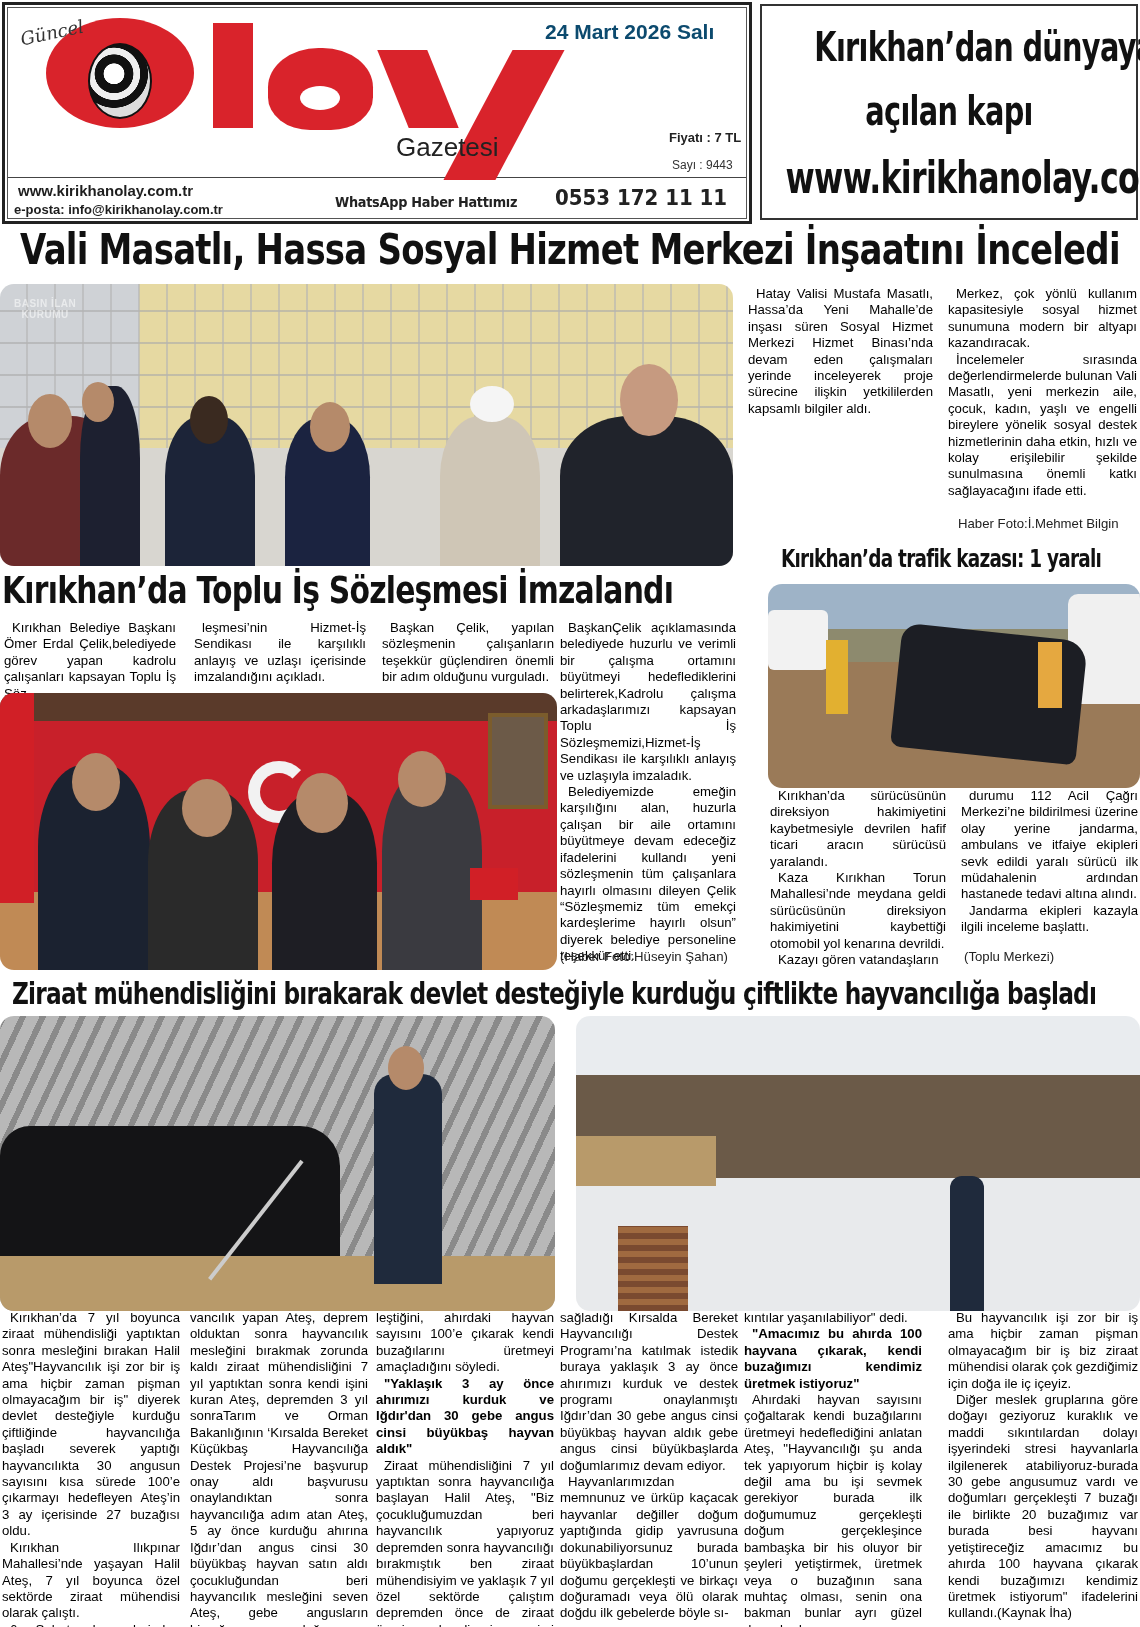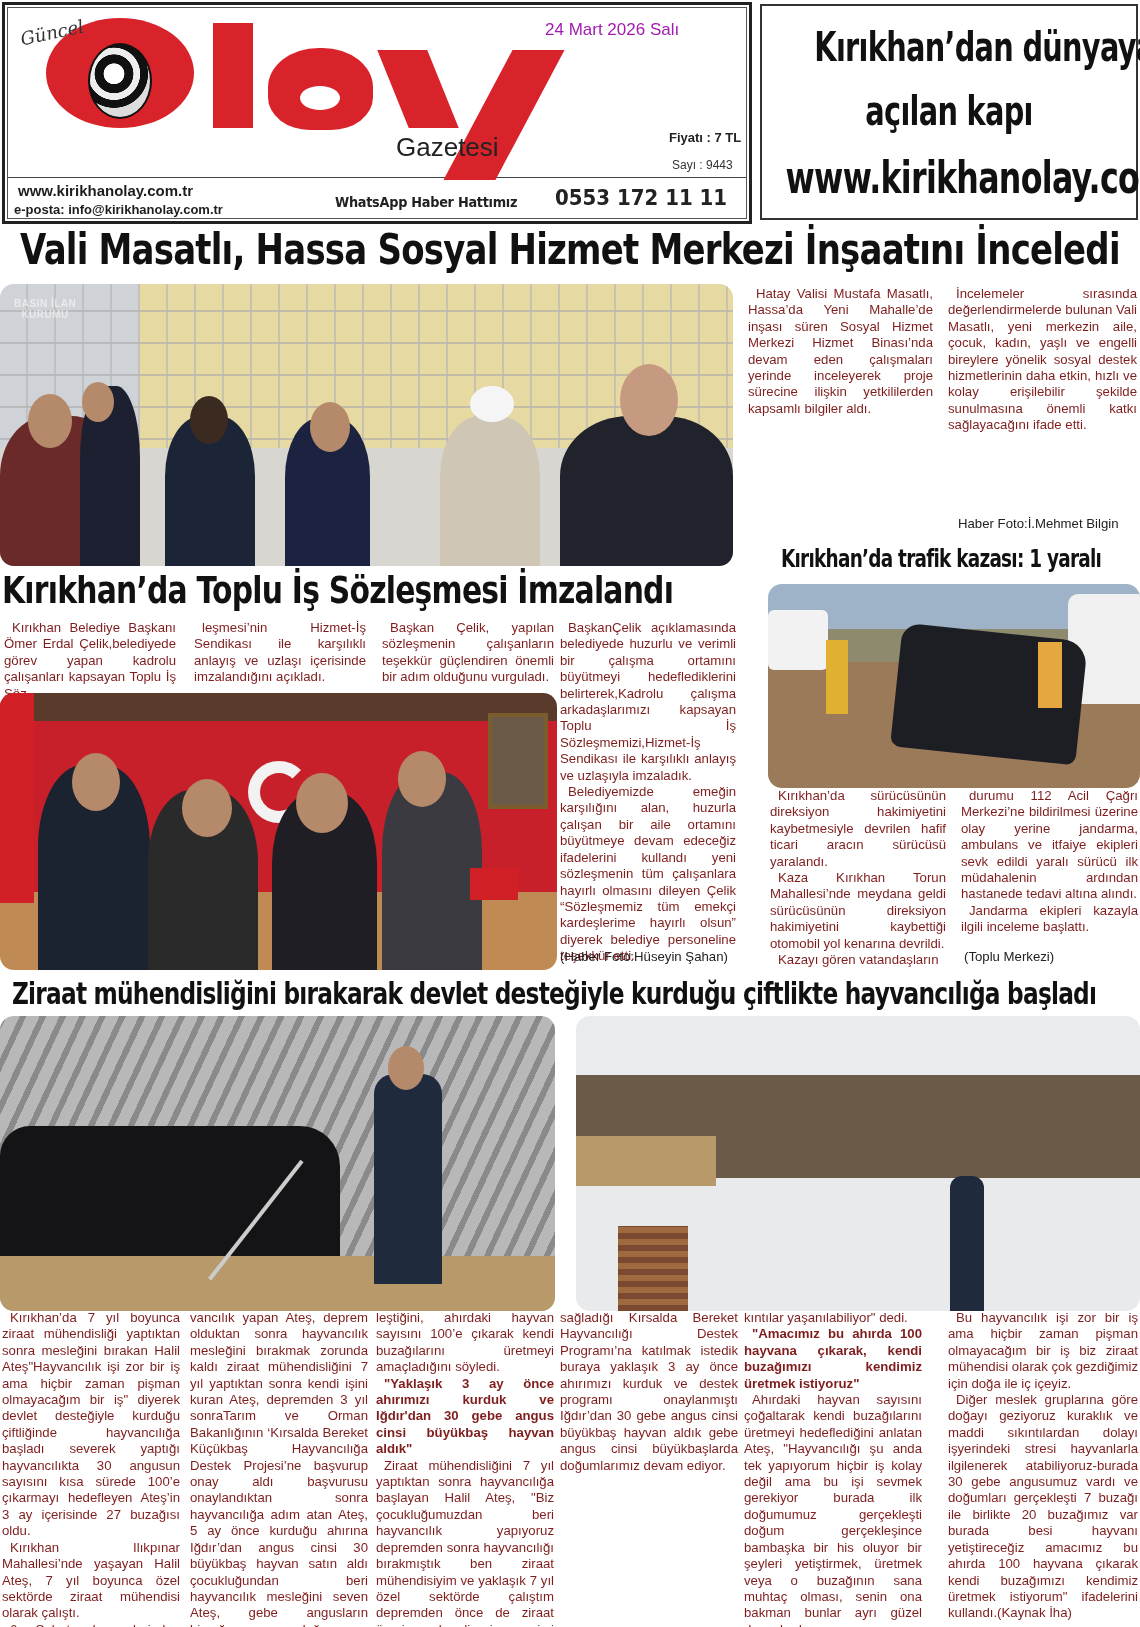--- a/index.html
+++ b/index.html
@@ -27,21 +27,21 @@
   }
   .logo-l { position: absolute; left: 205px; top: 15px; width: 40px; height: 105px; background: #d9232b; }
   .logo-a {
     position: absolute; left: 260px; top: 40px; width: 105px; height: 82px;
     border-radius: 48% 48% 40% 40%; background: #d9232b;
   }
   .logo-a::after { content: ""; position: absolute; left: 32px; top: 38px; width: 40px; height: 24px; border-radius: 50%; background: #fff; }
   .logo-y-left { position: absolute; left: 385px; top: 42px; width: 50px; height: 78px; background: #d9232b; transform: skewX(22deg); }
   .logo-y-right { position: absolute; left: 470px; top: 42px; width: 52px; height: 130px; background: #d9232b; transform: skewX(-28deg); }
   .gazetesi { position: absolute; left: 388px; top: 124px; font-family: "Liberation Sans", sans-serif; font-size: 26px; color: #222; }
-  .mh-date { position: absolute; left: 537px; top: 12px; font-family: "Liberation Sans", sans-serif; font-weight: normal; font-size: 17px; color: #a21caf; }
+  .mh-date { position: absolute; left: 537px; top: 12px; font-family: "Liberation Sans", sans-serif; font-weight: bold; font-size: 21px; color: #0c4a6e; }
   .mh-price { position: absolute; left: 661px; top: 122px; font-size: 13px; font-weight: bold; color: #222; }
   .mh-issue { position: absolute; left: 664px; top: 150px; font-size: 12px; color: #333; }
   .mh-bottom { position: absolute; left: 0; top: 170px; right: 0; height: 46px; }
   .mh-web { position: absolute; left: 10px; top: 4px; font-weight: bold; font-size: 15px; color: #1e1e1e; }
   .mh-mail { position: absolute; left: 6px; top: 24px; font-weight: bold; font-size: 13px; color: #1e1e1e; }
   .mh-whatsapp-label { position: absolute; left: 327px; top: 16px; font-family: "DejaVu Sans", sans-serif; font-weight: bold; font-size: 14px; letter-spacing: -0.3px; color: #222; transform: scaleX(0.92); transform-origin: left; }
   .mh-whatsapp-num { position: absolute; left: 547px; top: 7px; font-family: "DejaVu Sans Condensed", "DejaVu Sans", sans-serif; font-weight: bold; font-size: 22px; color: #222; }
 
   .promo {
     left: 760px; top: 4px; width: 378px; height: 216px; border: 2px solid #333; background: #fff;
@@ -53,21 +53,21 @@
   .promo-l3 { position: absolute; left: -40px; right: -40px; top: 146px; font-size: 44px; }
 
   
   .hl { font-family: "DejaVu Sans", sans-serif; font-weight: bold; color: #111; white-space: nowrap; transform-origin: left center; letter-spacing: -1px; }
   .hl1 { left: 20px; top: 225px; font-size: 42px; transform: scaleX(0.81); }
   .hl2 { left: 2px; top: 568px; font-size: 38px; transform: scaleX(0.785); }
   .hl3 { left: 781px; top: 545px; font-size: 24px; transform: scaleX(0.77); }
   .hl4 { left: 12px; top: 976px; font-size: 30px; transform: scaleX(0.776); }
 
   
-  .col { position: absolute; font-size: 13.2px; line-height: 16.4px; color: #7f1d1d; text-align: justify; }
+  .col { position: absolute; font-size: 13.2px; line-height: 16.4px; color: #000000; text-align: justify; }
   .col p { text-indent: 8px; }
   .col p.bold { font-weight: bold; }
   .credit { position: absolute; font-size: 13.2px; color: #222; }
 
   
   .photo { position: absolute; overflow: hidden; border-radius: 14px; }
   .ph-constr {
     left: 0; top: 284px; width: 733px; height: 282px;
     background:
       linear-gradient(180deg, transparent 0 58%, #d8d6d0 58% 100%),
@@ -148,20 +148,21 @@
   <div class="head" style="left:470px;top:102px;width:44px;height:36px;background:#f5f5f5;"></div>
   <div class="person" style="left:560px;width:173px;height:150px;background:#20232b;"></div>
   <div class="head" style="left:620px;top:80px;width:58px;height:72px;background:#c69a80;"></div>
   <div class="wm" style="left:14px;top:14px;"><span>BASIN İLAN</span><br><span>KURUMU</span></div>
 </div>
 
 <div class="col" style="left:748px;top:286px;width:185px;">
   <p>Hatay Valisi Mustafa Masatlı, Hassa’da Yeni Mahalle’de inşası süren Sosyal Hizmet Merkezi Hizmet Binası’nda devam eden çalışmaları yerinde inceleyerek proje sürecine ilişkin yetkililerden kapsamlı bilgiler aldı.</p>
 </div>
 <div class="col" style="left:948px;top:286px;width:189px;">
+  <p>Merkez, çok yönlü kullanım kapasitesiyle sosyal hizmet sunumuna modern bir altyapı kazandıracak.</p>
   <p>İncelemeler sırasında değerlendirmelerde bulunan Vali Masatlı, yeni merkezin aile, çocuk, kadın, yaşlı ve engelli bireylere yönelik sosyal destek hizmetlerinin daha etkin, hızlı ve kolay erişilebilir şekilde sunulmasına önemli katkı sağlayacağını ifade etti.</p>
 </div>
 <span class="credit" style="left:958px;top:516px;">Haber Foto:İ.Mehmet Bilgin</span>
 
 <h2 class="abs hl hl2">Kırıkhan’da Toplu İş Sözleşmesi İmzalandı</h2>
 
 <div class="col" style="left:4px;top:620px;width:172px;">
   <p>Kırıkhan Belediye Başkanı Ömer Erdal Çelik,belediyede görev yapan kadrolu çalışanları kapsayan Toplu İş Söz-</p>
 </div>
 <div class="col" style="left:194px;top:620px;width:172px;">
@@ -237,20 +238,21 @@
 <div class="col" style="left:190px;top:1310px;width:178px;">
   <p style="text-indent:0">vancılık yapan Ateş, deprem olduktan sonra hayvancılık mesleğini bırakmak zorunda kaldı ziraat mühendisliğini 7 yıl yaptıktan sonra kendi işini kuran Ateş, depremden 3 yıl sonraTarım ve Orman Bakanlığının ‘Kırsalda Bereket Küçükbaş Hayvancılığa Destek Projesi’ne başvurup onay aldı başvurusu onaylandıktan sonra hayvancılığa adım atan Ateş, 5 ay önce kurduğu ahırına Iğdır’dan angus cinsi 30 büyükbaş hayvan satın aldı çocukluğundan beri hayvancılık mesleğini seven Ateş, gebe angusların birçoğunun doğumunun gerçek-</p>
 </div>
 <div class="col" style="left:376px;top:1310px;width:178px;">
   <p style="text-indent:0">leştiğini, ahırdaki hayvan sayısını 100’e çıkarak kendi buzağılarını üretmeyi amaçladığını söyledi.</p>
   <p class="bold">"Yaklaşık 3 ay önce ahırımızı kurduk ve Iğdır'dan 30 gebe angus cinsi büyükbaş hayvan aldık"</p>
   <p>Ziraat mühendisliğini 7 yıl yaptıktan sonra hayvancılığa başlayan Halil Ateş, "Biz çocukluğumuzdan beri hayvancılık yapıyoruz depremden sonra hayvancılığı bırakmıştık ben ziraat mühendisiyim ve yaklaşık 7 yıl özel sektörde çalıştım depremden önce de ziraat üzerine kendi iş yerimi açmıştım Devletimizin</p>
 </div>
 <div class="col" style="left:560px;top:1310px;width:178px;">
   <p style="text-indent:0">sağladığı Kırsalda Bereket Hayvancılığı Destek Programı’na katılmak istedik buraya yaklaşık 3 ay önce ahırımızı kurduk ve destek programı onaylanmıştı Iğdır’dan 30 gebe angus cinsi büyükbaş hayvan aldık gebe angus cinsi büyükbaşlarda doğumlarımız devam ediyor.</p>
+  <p>Hayvanlarımızdan memnunuz ve ürküp kaçacak hayvanlar değiller doğum yaptığında gidip yavrusuna dokunabiliyorsunuz burada büyükbaşlardan 10’unun doğumu gerçekleşti ve birkaçı doğuramadı veya ölü olarak doğdu ilk gebelerde böyle sı-</p>
 </div>
 <div class="col" style="left:744px;top:1310px;width:178px;">
   <p style="text-indent:0">kıntılar yaşanılabiliyor" dedi.</p>
   <p class="bold">"Amacımız bu ahırda 100 hayvana çıkarak, kendi buzağımızı kendimiz üretmek istiyoruz"</p>
   <p>Ahırdaki hayvan sayısını çoğaltarak kendi buzağılarını üretmeyi hedeflediğini anlatan Ateş, "Hayvancılığı şu anda tek yapıyorum hiçbir iş kolay değil ama bu işi sevmek gerekiyor burada ilk doğumumuz gerçekleşti doğum gerçekleşince bambaşka bir his oluyor bir şeyleri yetiştirmek, üretmek veya o buzağının sana muhtaç olması, senin ona bakman bunlar ayrı güzel duygulardır.</p>
 </div>
 <div class="col" style="left:948px;top:1310px;width:190px;">
   <p>Bu hayvancılık işi zor bir iş ama hiçbir zaman pişman olmayacağım bir iş biz ziraat mühendisi olarak çok gezdiğimiz için doğa ile iç içeyiz.</p>
   <p>Diğer meslek gruplarına göre doğayı geziyoruz kuraklık ve maddi sıkıntılardan dolayı işyerindeki stresi hayvanlarla ilgilenerek atabiliyoruz-burada 30 gebe angusumuz vardı ve doğumları gerçekleşti 7 buzağı ile birlikte 20 buzağımız var burada besi hayvanı yetiştireceğiz amacımız bu ahırda 100 hayvana çıkarak kendi buzağımızı kendimiz üretmek istiyorum" ifadelerini kullandı.(Kaynak İha)</p>
 </div>

